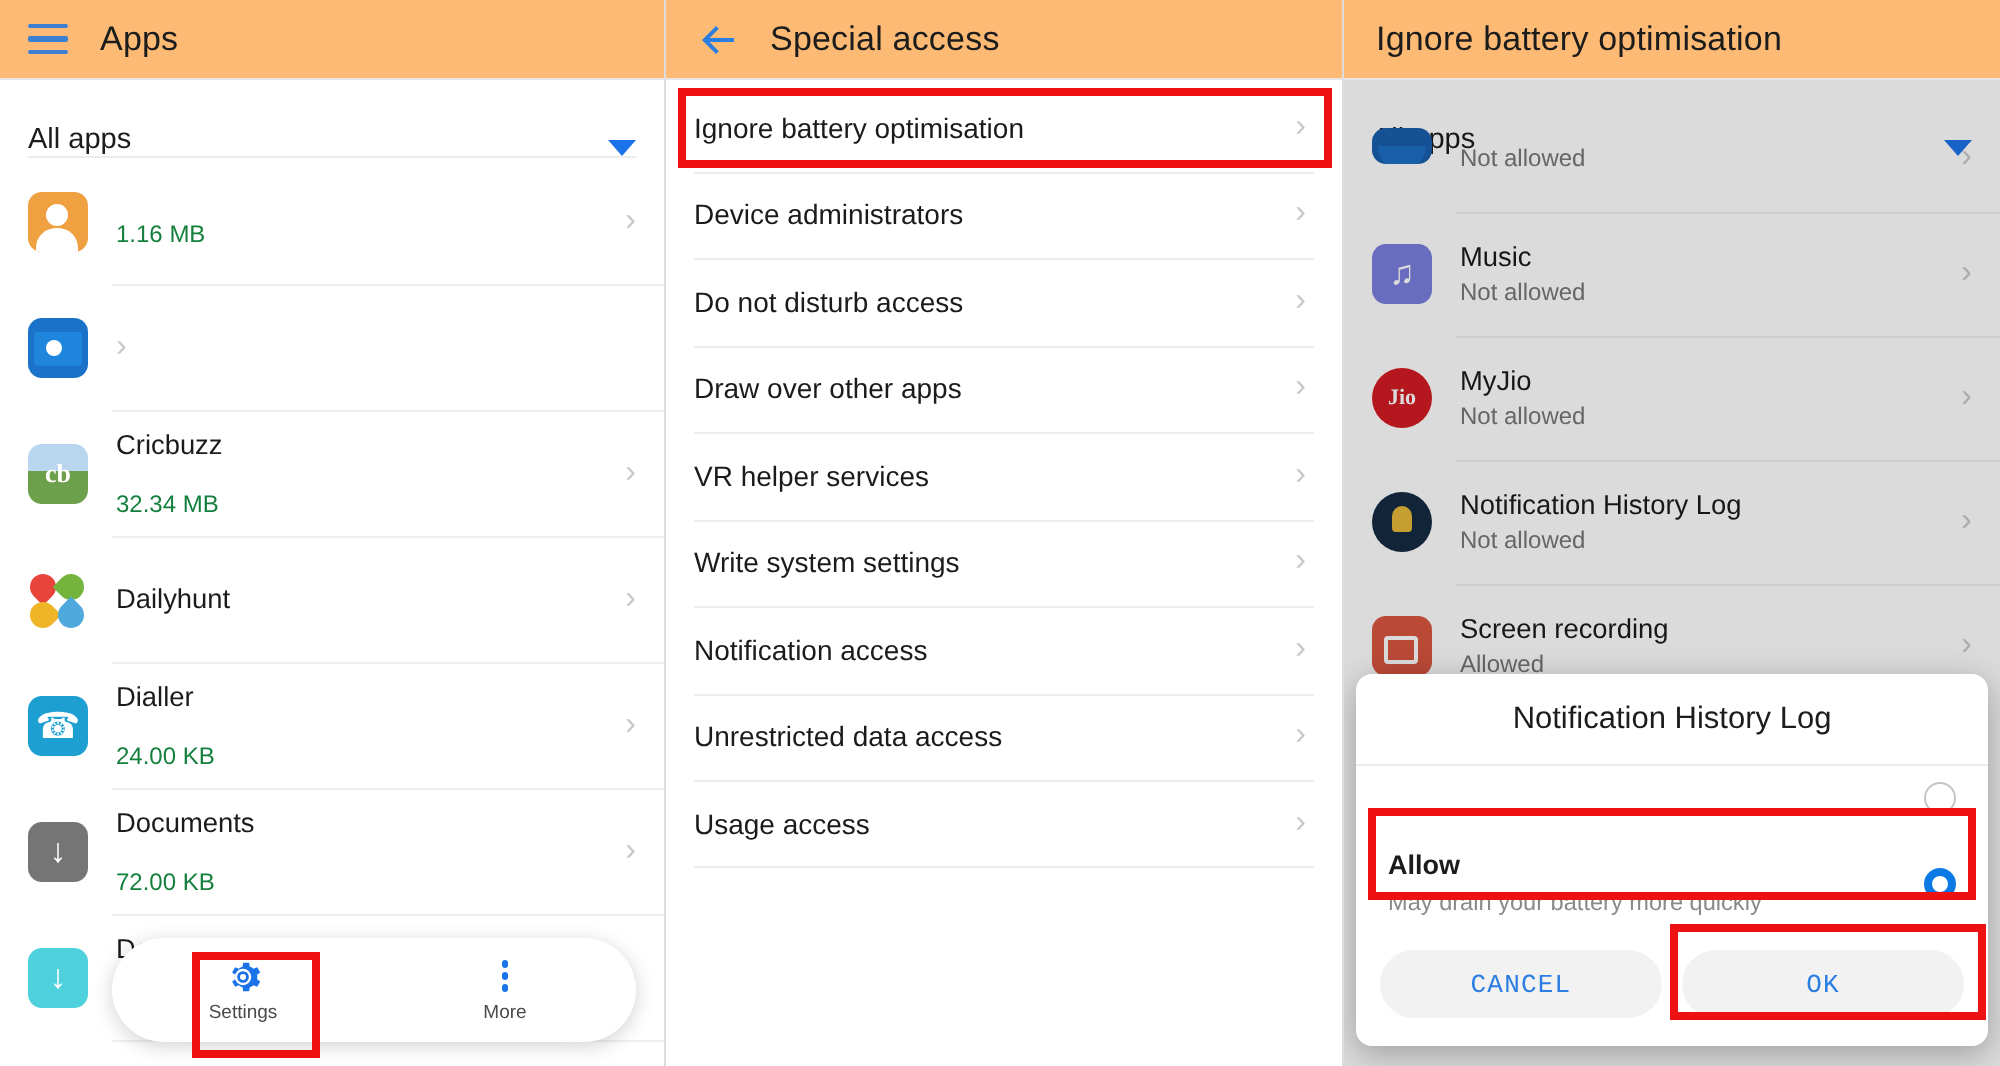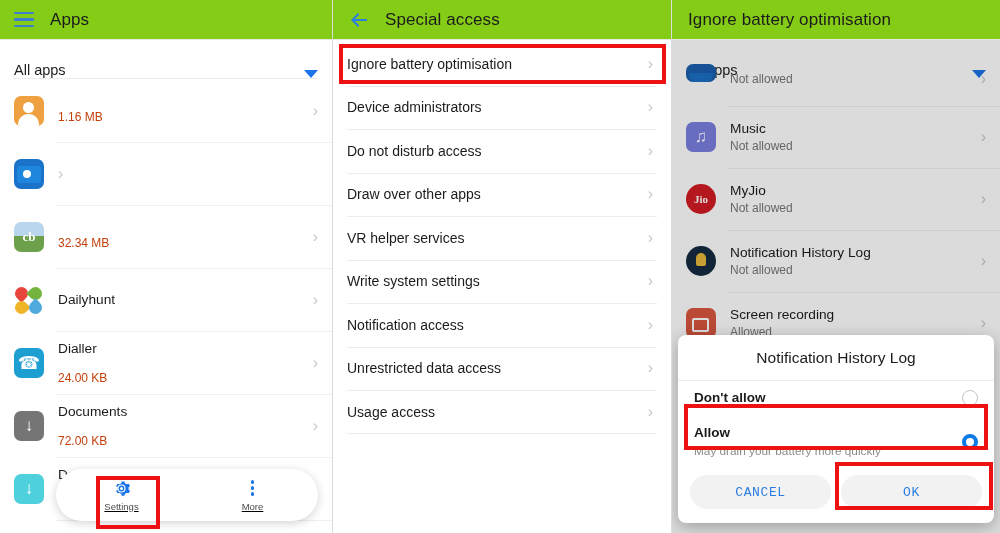--- a/index.html
+++ b/index.html
@@ -13,21 +13,21 @@
 
   
   .panel { position: relative; height: 533px; background: #fff; overflow: hidden; }
   .panel-1 { width: 333px; border-right: 1px solid #dcdcdc; }
   .panel-2 { width: 339px; border-right: 1px solid #dcdcdc; }
   .panel-3 { width: 328px; }
 
   
   .appbar {
     height: 40px; display: flex; align-items: center;
-    padding: 0 0 0 14px; background: #84cc16;
+    padding: 0 0 0 14px; background: #fdba74;
     border-bottom: 1px solid #e6e6e6;
   }
   .appbar-title {
     font-size: 17px; color: #1c1c1c; letter-spacing: .1px;
   }
   .hamburger { width: 20px; height: 15px; margin-right: 16px;
                display: flex; flex-direction: column; justify-content: space-between; }
   .hamburger i { display: block; height: 2.4px; background: #3c7fd0; border-radius: 1px; }
   .backarrow { width: 24px; height: 24px; margin-right: 14px; position: relative; }
   .backarrow svg { display: block; }
@@ -52,21 +52,21 @@
   }
   .approw + .approw::before {
     content: ""; position: absolute; left: 56px; right: 0; top: 0;
     height: 1px; background: #efefef;
   }
   .appicon { width: 30px; height: 30px; border-radius: 7px; margin-right: 14px;
              flex: 0 0 30px; position: relative; overflow: hidden; }
   .apptext { flex: 1 1 auto; min-width: 0; }
   .appname { font-size: 13.7px; color: #1b1b1b; line-height: 17px; white-space: nowrap;
              overflow: hidden; text-overflow: clip; }
-  .appsize { font-size: 12px; color: #c2410c; line-height: 16px; margin-top: 13px; }
+  .appsize { font-size: 12px; color: #15803d; line-height: 16px; margin-top: 13px; }
   .chev { color: #c8c8c8; font-size: 16px; font-weight: 300; padding-right: 4px; }
 
   
   .ic-contacts { background: #efa040; }
   .ic-contacts::after { content:""; position:absolute; left:9px; top:6px; width:11px; height:11px;
       border-radius:50%; background:#fff; box-shadow: 0 13px 0 -1px #fff; }
   .ic-contacts::before { content:""; position:absolute; left:4px; top:18px; width:21px; height:12px;
       border-radius:10px 10px 0 0; background:#fff; }
   .ic-cstorage { background: #1a73c8; }
   .ic-cstorage::before { content:""; position:absolute; left:3px; top:7px; width:24px; height:17px;
@@ -91,21 +91,21 @@
       font-weight:bold; display:flex; align-items:center; justify-content:center; }
   .ic-dlmgr { background: #4fd0dd; }
   .ic-dlmgr::after { content:"\2193"; position:absolute; inset:0; color:#fff; font-size:17px;
       display:flex; align-items:center; justify-content:center; }
 
   
   .floatbar {
     position: absolute; left: 56px; right: 14px; bottom: 12px; height: 52px;
     background: #fff; border-radius: 26px;
     box-shadow: 0 2px 10px rgba(0,0,0,.18);
-    display: flex; align-items: center; text-decoration: underline;
+    display: flex; align-items: center;
   }
   .floatbtn { flex: 1 1 0; display: flex; flex-direction: column; align-items: center;
               justify-content: center; gap: 3px; }
   .floatlabel { font-size: 9.5px; color: #4a4a4a; }
   .gear { width: 19px; height: 19px; }
   .dots { display: flex; flex-direction: column; gap: 2.5px; height: 19px; justify-content: center; }
   .dots i { width: 3.4px; height: 3.4px; border-radius: 50%; background: #1a73e8; }
 
   
   .setlist { padding-top: 2px; }
@@ -200,20 +200,21 @@
       </div>
 
       <div class="approw">
         <div class="appicon ic-cstorage"></div>
         <div class="chev">›</div>
       </div>
 
       <div class="approw">
         <div class="appicon ic-cricbuzz"></div>
         <div class="apptext">
+          <div class="appname">Cricbuzz</div>
           <div class="appsize">32.34 MB</div>
         </div>
         <div class="chev">›</div>
       </div>
 
       <div class="approw">
         <div class="appicon ic-dailyhunt">
           <i></i>
             <i></i>
             <i></i>
@@ -394,21 +395,20 @@
 
     </div>
 
     <div class="dimmed"></div>
 
     <div class="dialog">
       <div class="dlg-title">Notification History Log</div>
 
       <div class="dlg-opt">
         <div class="dlg-opt-text">
-          <div class="dlg-opt-title">Don't allow</div>
         </div>
         <span class="radio"></span>
       </div>
 
       <div class="dlg-opt">
         <div class="dlg-opt-text">
           <div class="dlg-opt-title">Allow</div>
           <div class="dlg-opt-sub">May drain your battery more quickly</div>
         </div>
         <span class="radio on"></span>

